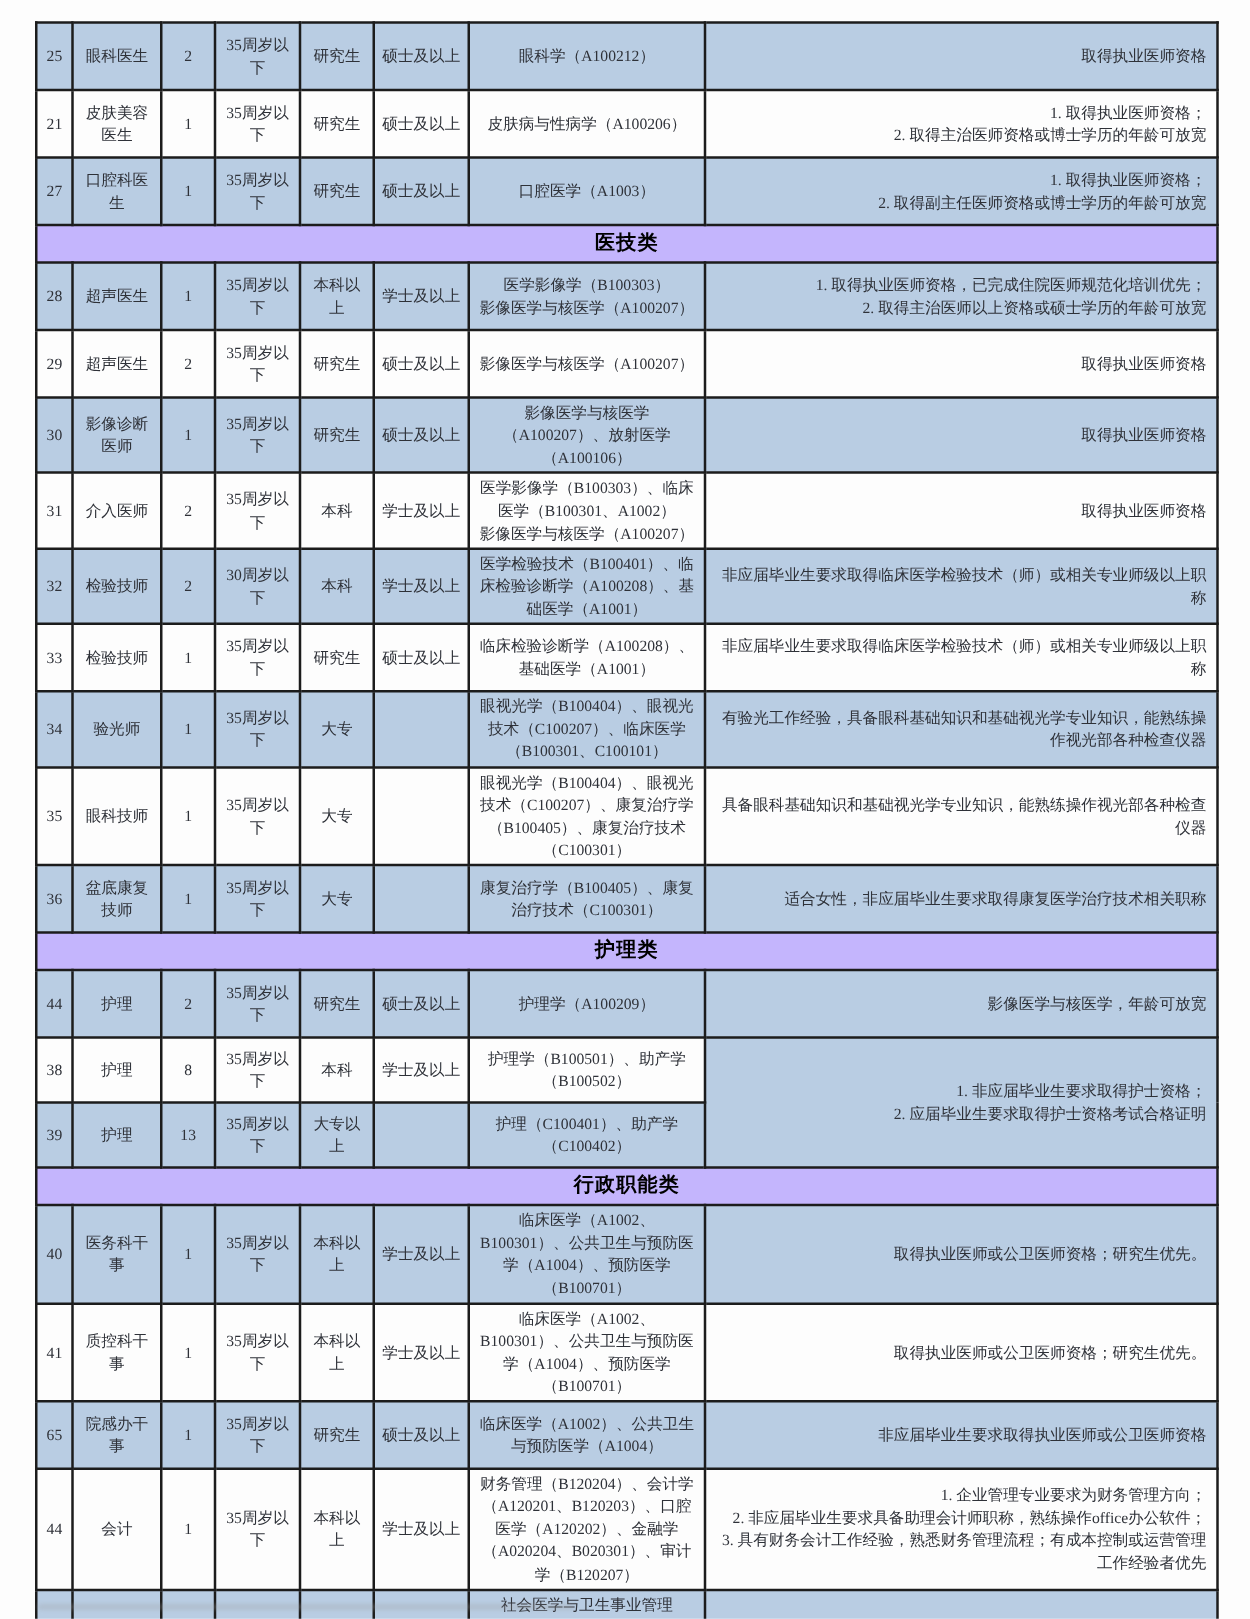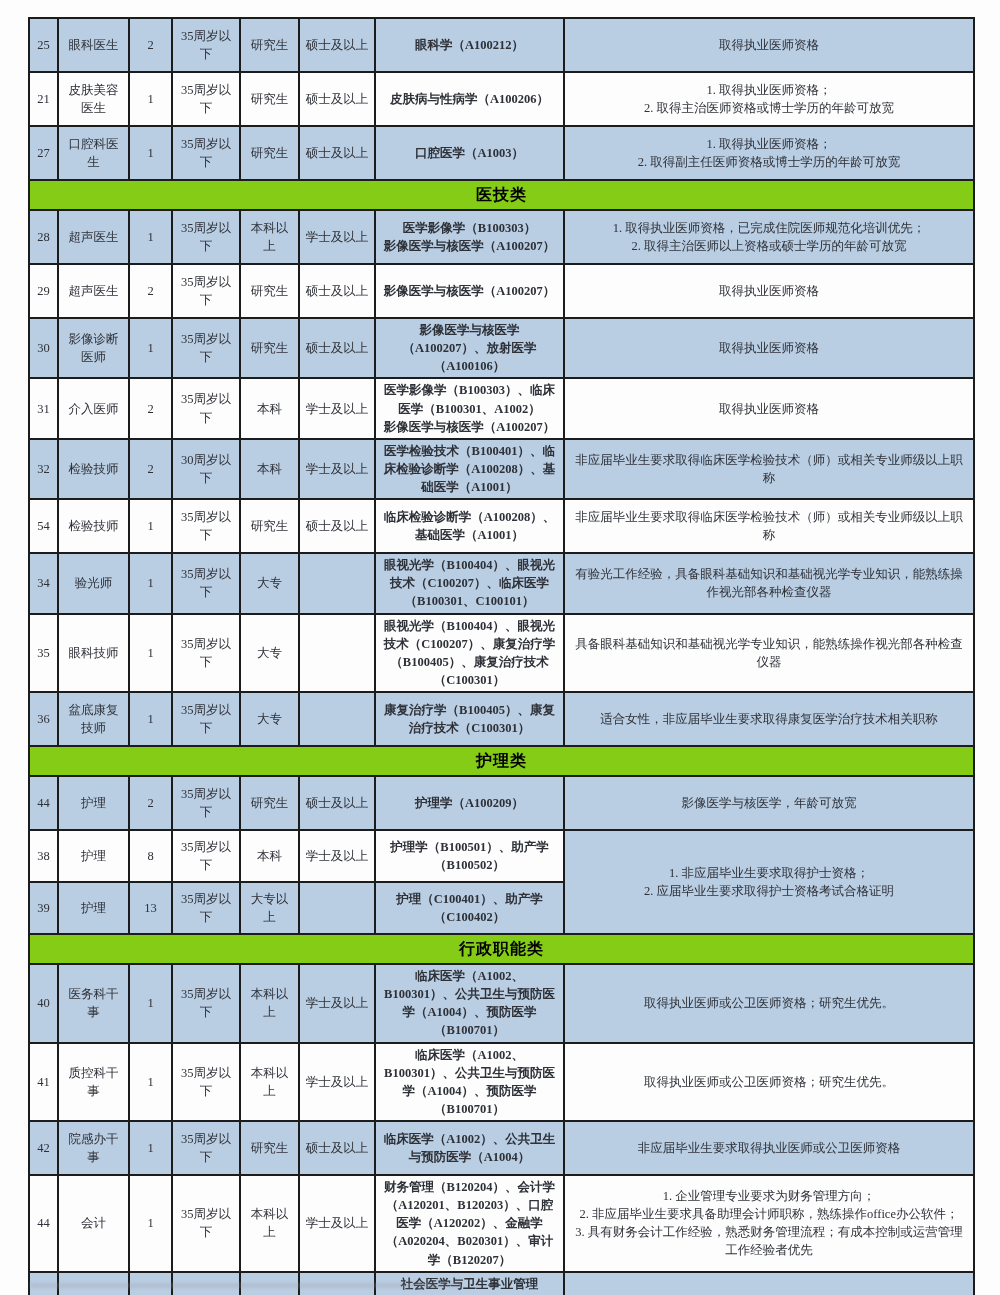--- a/index.html
+++ b/index.html
@@ -27,33 +27,33 @@
     font-size:12.5px;
     line-height:1.45;
     padding:2px 4px;
     text-align:center;
     vertical-align:middle;
     word-break:break-word;
   }
   tr.job td{height:46px;}
   tr.shade td{background:var(--blue);}
   td.shade{background:var(--blue);margin-top:44px;}
-  td.col-major{white-space:pre-line;padding:2px 6px;font-weight:bold;}
+  td.col-major{white-space:pre-line;padding:2px 6px;}
   td.col-requirement{
-    text-align:center;
+    text-align:right;
     white-space:pre-line;
     padding:3px 8px;
   }
   td.section-cell{
     font-size:16px;
     font-weight:bold;
     color:#000;
     height:24px;
     padding:2px;
-    background:#84cc16;
+    background:#c4b5fd;
     letter-spacing:1px;
   }
   .page-shadow{
     position:absolute;
     left:30px;top:1284px;
     width:430px;height:3px;
     background:#9a9a9a;
     filter:blur(2px);
     opacity:.45;
     border-radius:2px;
@@ -157,21 +157,21 @@
           <td class="col-num">32</td>
           <td class="col-position">检验技师</td>
           <td class="col-count">2</td>
           <td class="col-age">30周岁以下</td>
           <td class="col-education">本科</td>
           <td class="col-degree">学士及以上</td>
           <td class="col-major">医学检验技术（B100401）、临床检验诊断学（A100208）、基础医学（A1001）</td>
           <td class="col-requirement">非应届毕业生要求取得临床医学检验技术（师）或相关专业师级以上职称</td>
         </tr>
         <tr class="job">
-          <td class="col-num">54</td>
+          <td class="col-num">33</td>
           <td class="col-position">检验技师</td>
           <td class="col-count">1</td>
           <td class="col-age">35周岁以下</td>
           <td class="col-education">研究生</td>
           <td class="col-degree">硕士及以上</td>
           <td class="col-major">临床检验诊断学（A100208）、基础医学（A1001）</td>
           <td class="col-requirement">非应届毕业生要求取得临床医学检验技术（师）或相关专业师级以上职称</td>
         </tr>
         <tr class="job shade">
           <td class="col-num">34</td>
@@ -253,21 +253,21 @@
           <td class="col-num">41</td>
           <td class="col-position">质控科干事</td>
           <td class="col-count">1</td>
           <td class="col-age">35周岁以下</td>
           <td class="col-education">本科以上</td>
           <td class="col-degree">学士及以上</td>
           <td class="col-major">临床医学（A1002、B100301）、公共卫生与预防医学（A1004）、预防医学（B100701）</td>
           <td class="col-requirement">取得执业医师或公卫医师资格；研究生优先。</td>
         </tr>
         <tr class="job shade">
-          <td class="col-num">42</td>
+          <td class="col-num">65</td>
           <td class="col-position">院感办干事</td>
           <td class="col-count">1</td>
           <td class="col-age">35周岁以下</td>
           <td class="col-education">研究生</td>
           <td class="col-degree">硕士及以上</td>
           <td class="col-major">临床医学（A1002）、公共卫生与预防医学（A1004）</td>
           <td class="col-requirement">非应届毕业生要求取得执业医师或公卫医师资格</td>
         </tr>
         <tr class="job">
           <td class="col-num">44</td>

